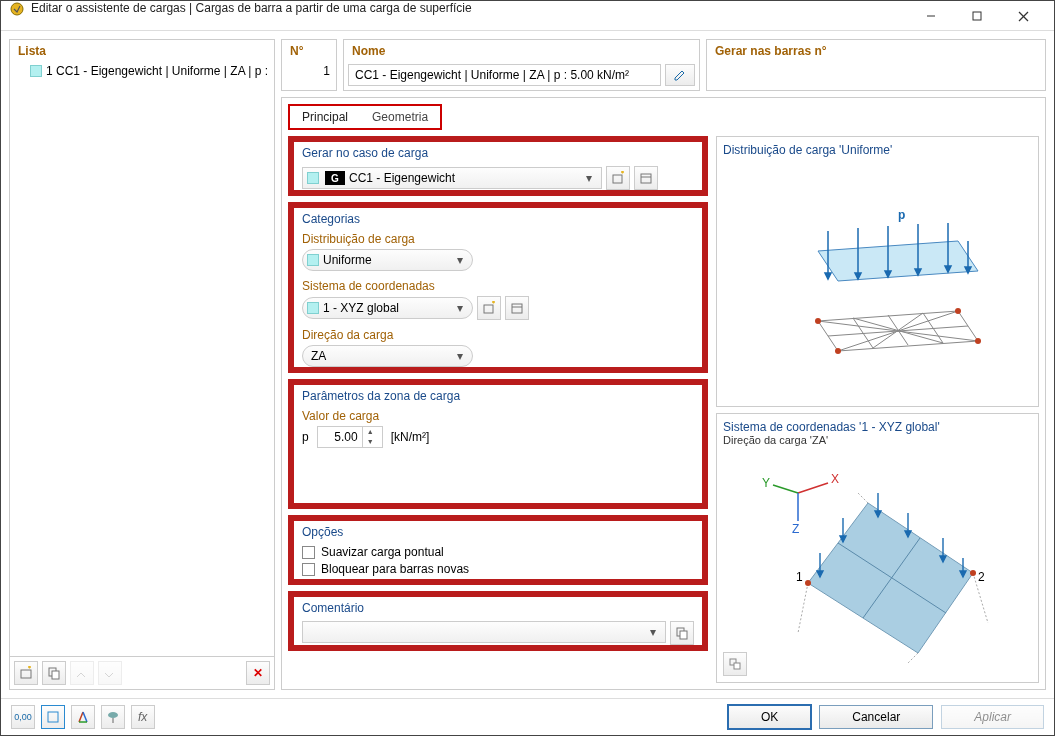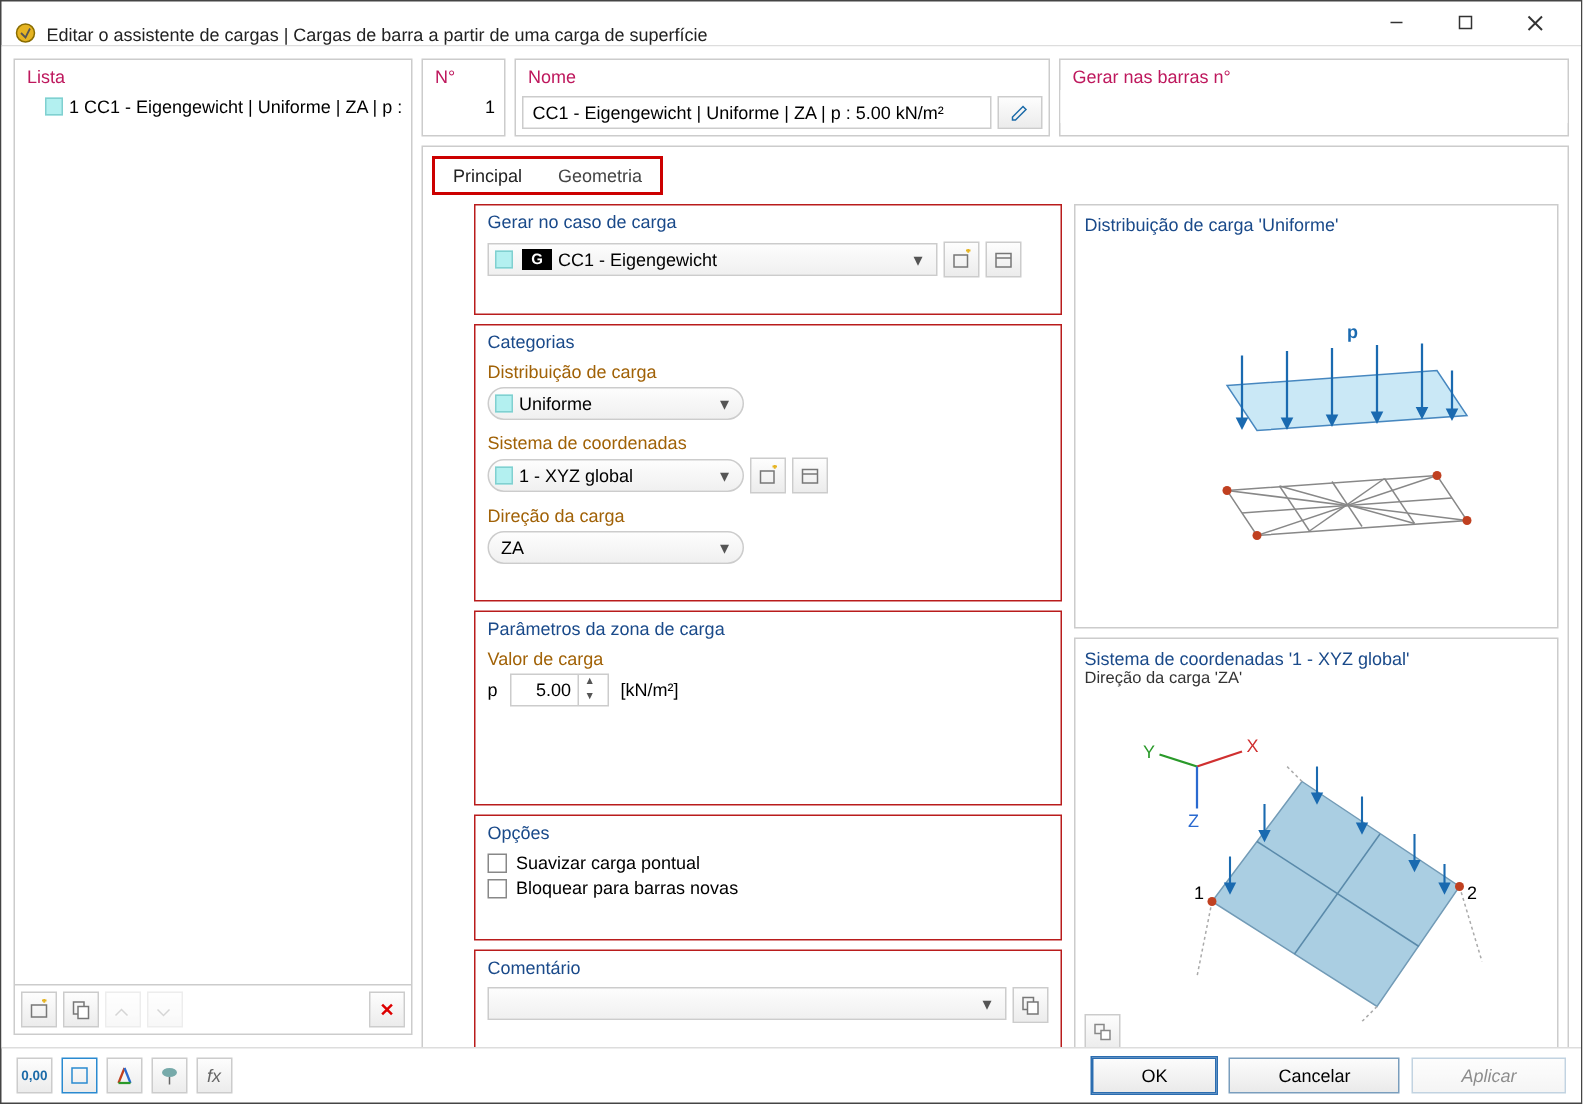--- a/index.html
+++ b/index.html
@@ -1,24 +1,24 @@
 <!DOCTYPE html>
 <html><head>
 <meta charset="utf-8">
 <style>
   * { box-sizing: border-box; font-family: "Segoe UI", Tahoma, sans-serif; font-size: 12px; }
   body { margin: 0; background: #fff; }
   .window { width: 1055px; height: 736px; border: 1px solid #444; display: flex; flex-direction: column; background: #fff; }
-  .titlebar { height: 30px; display: flex; align-items: flex-end; padding: 0 8px; border-bottom: 1px solid #ddd; }
+  .titlebar { height: 30px; display: flex; align-items: flex-start; padding: 0 8px; border-bottom: 1px solid #ddd; }
   .titlebar .icon { width: 16px; height: 16px; margin-right: 6px; }
   .titlebar .title { flex: 1; color: #222; }
   .titlebar .winbtn { width: 46px; height: 30px; display: flex; align-items: center; justify-content: center; color: #333; cursor: pointer; }
   .content { flex: 1; display: flex; padding: 8px; gap: 6px; background: #fff; overflow: hidden; }
   .panel { border: 1px solid #ccc; background: #fff; border-radius: 0; }
-  .fieldset-label { color: #be185d; font-weight: 400; padding: 4px 8px 2px; }
+  .fieldset-label { color: #a16207; font-weight: 700; padding: 4px 8px 2px; }
   .left { width: 266px; display: flex; flex-direction: column; }
   .left .panel { flex: 1; display: flex; flex-direction: column; }
   .list-body { flex: 1; overflow: hidden; padding: 2px; }
   .list-item { display: flex; align-items: center; height: 18px; padding: 0 2px 0 18px; white-space: nowrap; overflow: hidden; cursor: pointer; }
   .cyan-sq { width: 12px; height: 12px; background: #b3f0f0; border: 1px solid #80d0d0; margin-right: 4px; flex-shrink: 0; }
   .list-footer { border-top: 1px solid #ccc; padding: 4px; display: flex; gap: 4px; }
   .tbtn { width: 24px; height: 24px; border: 1px solid #ccc; background: linear-gradient(#fdfdfd,#ececec); display: flex; align-items: center; justify-content: center; cursor: pointer; }
   .tbtn.disabled { opacity: 0.35; cursor: default; }
   .tbtn.red { color: #d00; font-weight: bold; margin-left: auto; }
   .mid { flex: 1; display: flex; flex-direction: column; gap: 6px; }
@@ -31,21 +31,21 @@
   .edit-btn { width: 30px; height: 22px; border: 1px solid #ccc; background: linear-gradient(#fdfdfd,#ececec); display: flex; align-items: center; justify-content: center; cursor: pointer; color:#1a4a8a; }
   .gen-panel { width: 340px; }
   .gen-input { width: 100%; border: none; padding: 4px 6px; height: 22px; outline:none;}
   .tab-panel { flex: 1; display: flex; flex-direction: column; }
   .tab-bar { display: flex; border: 2px solid #c00; width: fit-content; background:#fff; margin:6px 0 0 6px;}
   .tab { padding: 4px 12px; cursor: pointer; color:#444;}
   .tab.active { font-weight: 400; background: #fff; color:#222;}
   .tab-content { flex: 1; padding: 6px; display: flex; gap: 8px; overflow: hidden;}
   .form-col { width: 420px; display: flex; flex-direction: column; gap: 6px;}
   .preview-col { flex: 1; display: flex; flex-direction: column; gap: 6px;}
-  .groupbox { border: 1px solid #b91c1c; padding: 6px 8px 24px; margin-left: 28px;}
+  .groupbox { border: 6px solid #b91c1c; padding: 6px 8px 0;}
   .groupbox .gtitle { color: #1a4a8a; margin: -2px 0 6px; font-weight: 400;}
   .ddrow { display: flex; align-items: center; gap: 4px;}
   .dd { width: 220px; height: 22px; border: 1px solid #ccc; background: linear-gradient(#fdfdfd,#f0f0f0); display: flex; align-items: center; padding: 0 4px; cursor: pointer;}
   .dd.narrow { width: 171px; border-radius: 11px;}
   .dd .dd-text { flex: 1; white-space: nowrap; overflow: hidden;}
   .dd .caret { width: 16px; text-align: center; color:#555;}
   .gbadge { width: 20px; height: 14px; background: #000; color: #fff; font-size: 10px; display: flex; align-items: center; justify-content: center; margin: 0 4px 0 2px; font-weight:bold;}
   .lbl { color: #a16207; margin-top: 8px; margin-bottom: 3px;}
   .spin { width: 66px; height: 22px; border: 1px solid #ccc; display: flex; align-items: center;}
   .spin input { width: 44px; border: none; text-align: right; padding: 0 4px; outline:none; background:transparent;}
@@ -368,21 +368,21 @@
               </div>
             </div>
           </div>
         </div>
       </div>
     </div>
   </div>
 
   <div class="bottom">
     <div class="left-icons">
-      <div class="tbtn" style="color:#1a6aa8;font-size:9px;font-weight:bold;">0,00</div>
+      <div class="tbtn" style="color:#1a6aa8;font-size:9px;font-weight:normal;">0,00</div>
       <div class="tbtn" style="border-color:#2a8ad0">
           <svg width="14" height="14">
             <rect x="2" y="2" width="10" height="10" fill="none" stroke="#2a8ad0"></rect>
           </svg>
         </div>
       <div class="tbtn">
           <svg width="14" height="14">
             <line x1="3" y1="12" x2="7" y2="2" stroke="#c04020" stroke-width="1.5"></line>
             <line x1="7" y1="2" x2="11" y2="12" stroke="#2a6ad0" stroke-width="1.5"></line>
             <line x1="3" y1="12" x2="11" y2="12" stroke="#2a9a2a" stroke-width="1.5"></line>

